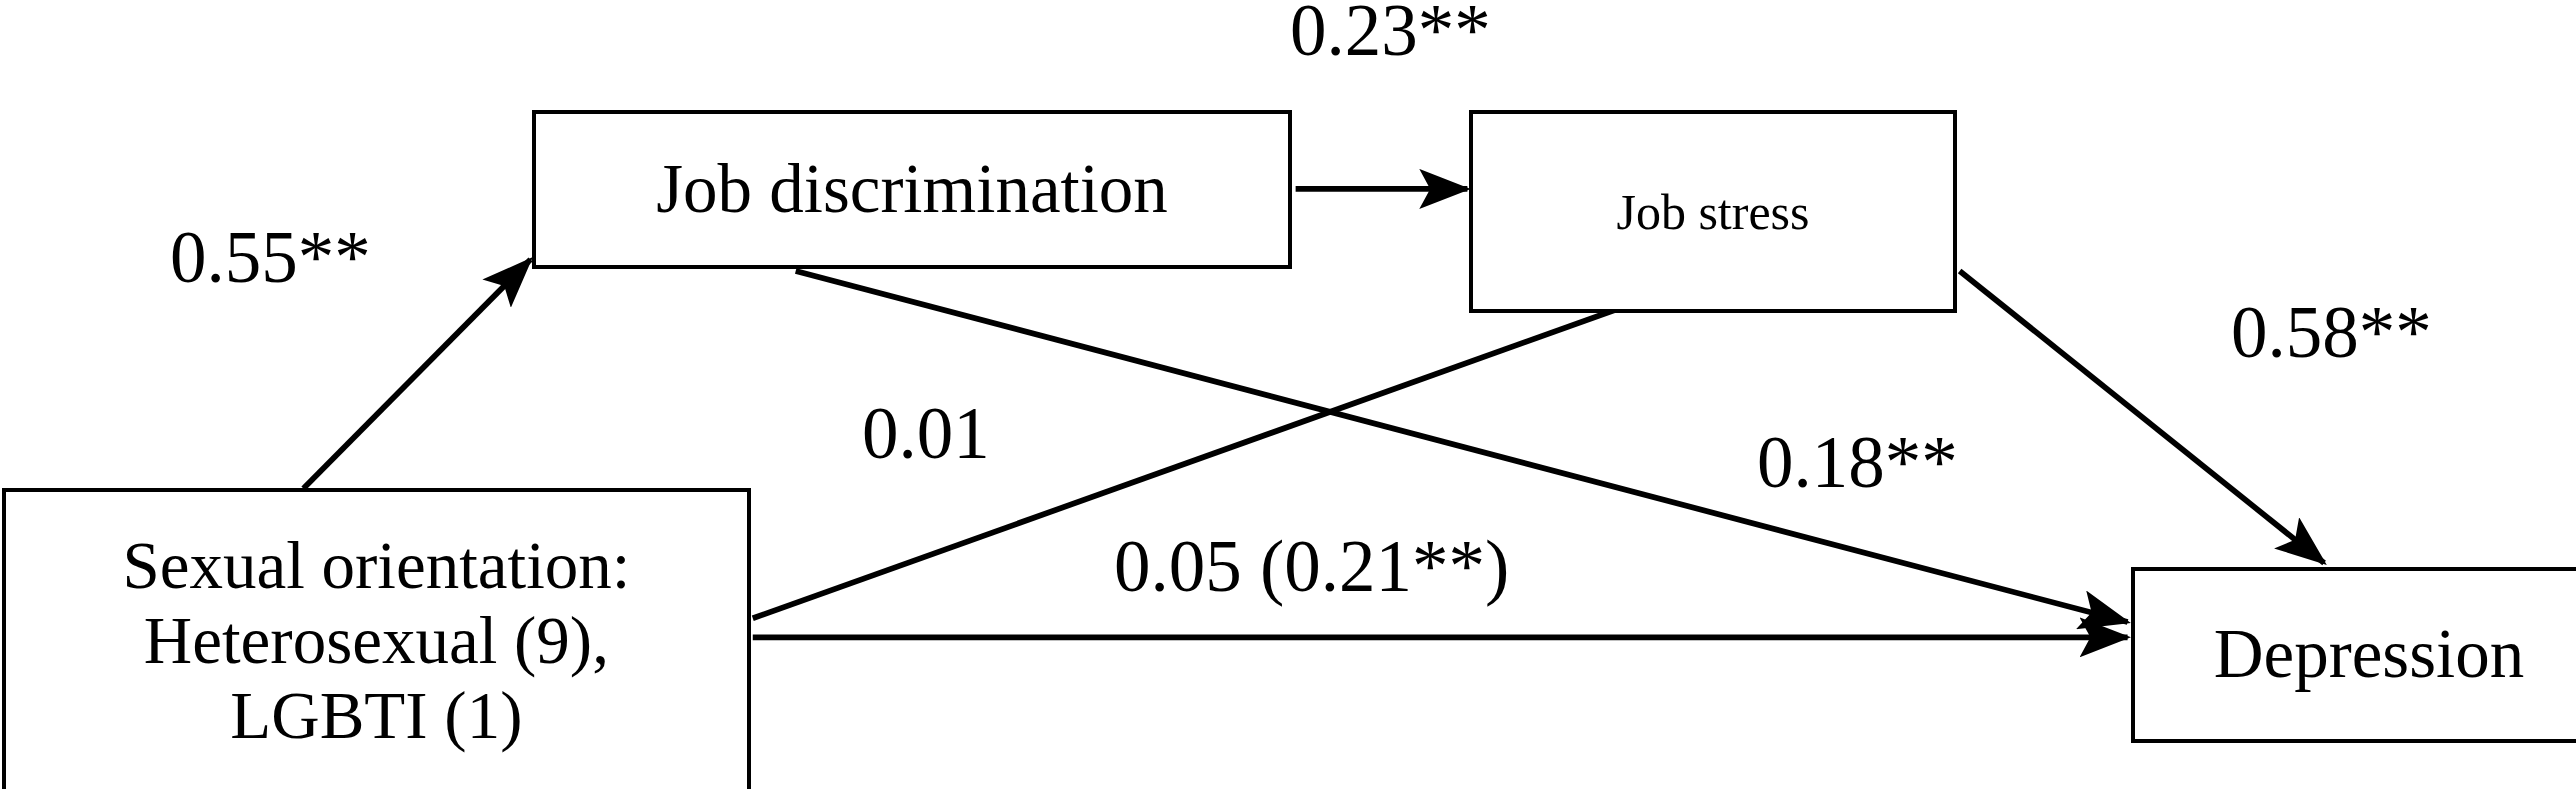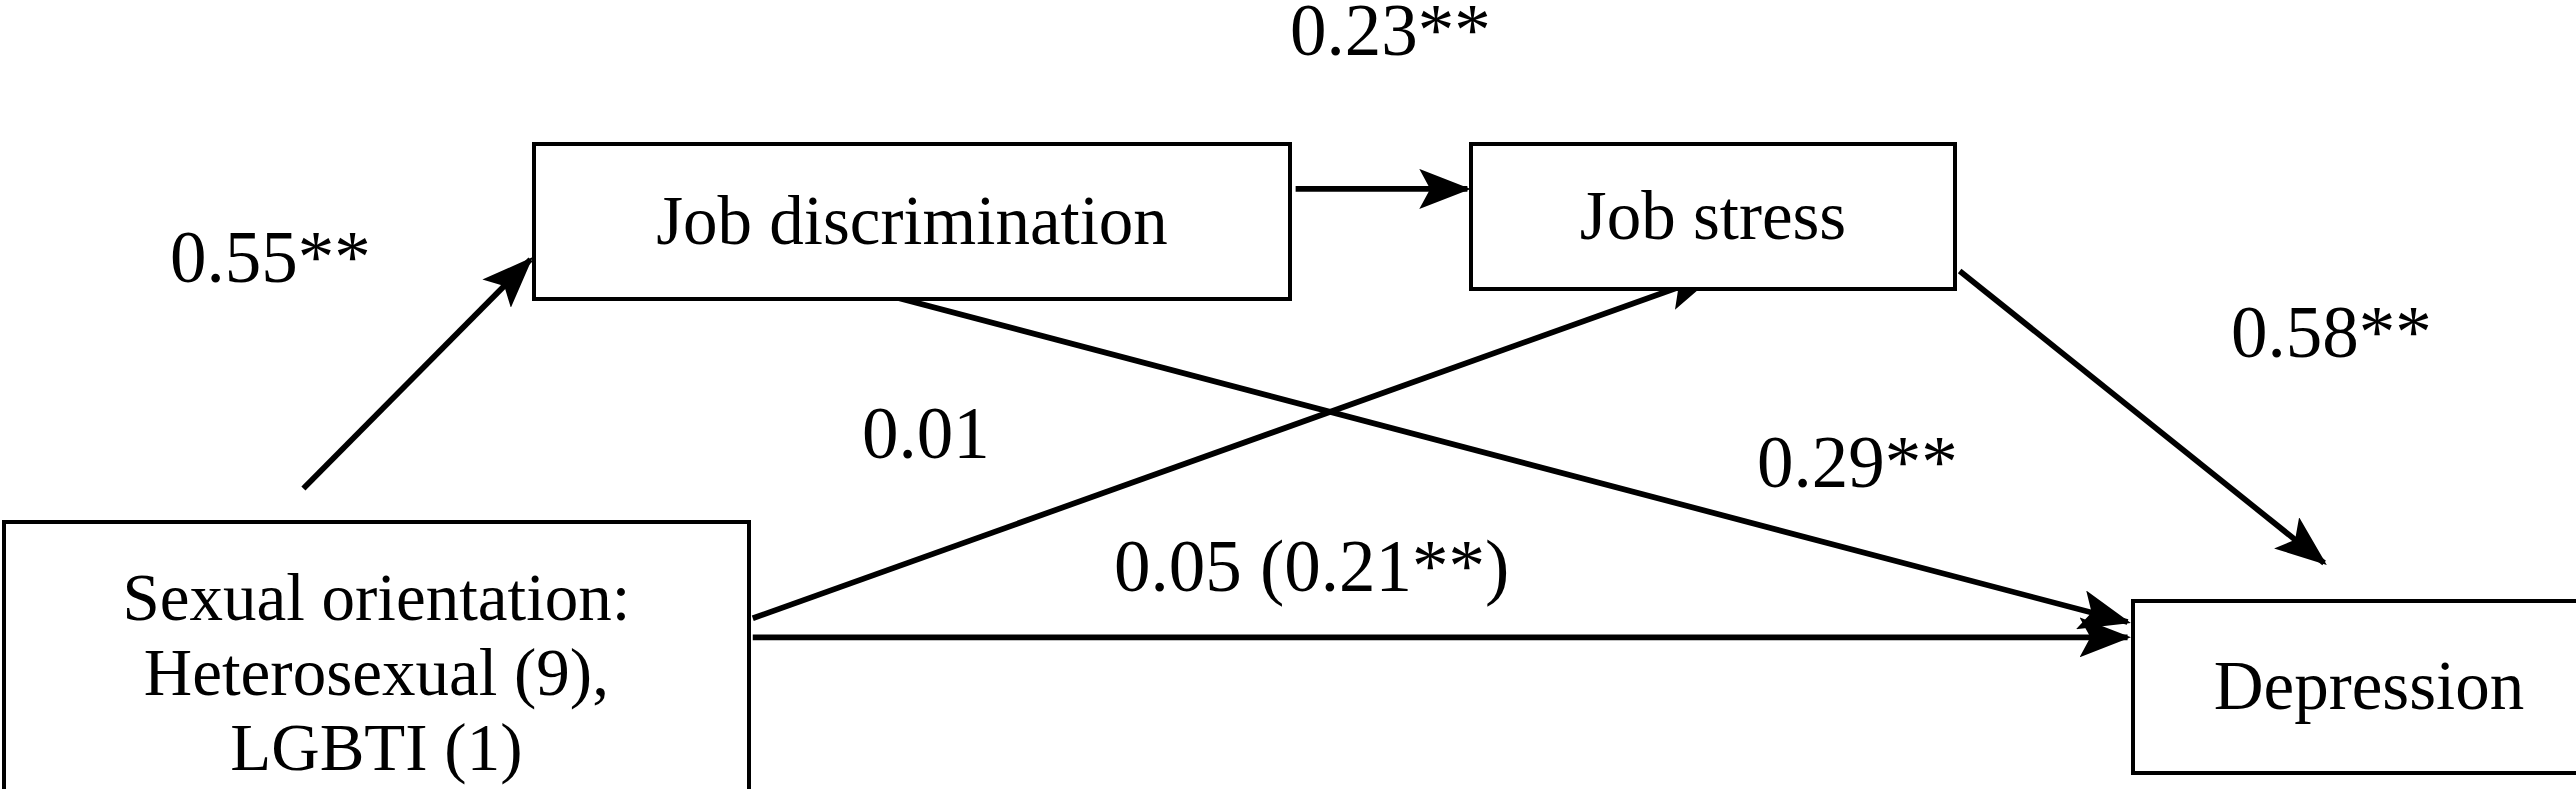--- a/index.html
+++ b/index.html
@@ -26,36 +26,35 @@
     position: absolute;
     box-sizing: border-box;
     border: 4.8px solid #000000;
     background: #ffffff;
     display: flex;
     align-items: center;
     justify-content: center;
     text-align: center;
     color: #000000;
     line-height: 1.12;
-    margin-top: 32px;
   }
   .node-label {
     display: block;
     white-space: pre-line;
     padding: 0 9.5px;
   }
 
   
   #node-job-discrimination {
     left: 532px; top: 110px; width: 760px; height: 159px;
     font-size: 69px;
   }
   #node-job-stress {
-    left: 1469px; top: 110px; width: 488px; height: 149px;
-    font-size: 69px;
+    left: 1469px; top: 110px; width: 488px; height: 203px;
+    font-size: 50px;
   }
   #node-depression {
     left: 2131px; top: 567px; width: 476px; height: 176px;
     font-size: 69px;
   }
   #node-sexual-orientation {
     left: 1.9px; top: 488px; width: 749px; height: 305px;
     font-size: 67px;
   }
 
@@ -118,18 +117,18 @@
   </div>
 
   <div class="edge-label" id="label-so-jd">0.55**</div>
 
   <div class="edge-label" id="label-jd-js">0.23**</div>
 
   <div class="edge-label" id="label-js-dep">0.58**</div>
 
   <div class="edge-label" id="label-so-js">0.01</div>
 
-  <div class="edge-label" id="label-jd-dep">0.29**</div>
+  <div class="edge-label" id="label-jd-dep">0.18**</div>
 
   <div class="edge-label" id="label-so-dep">0.05 (0.21**)</div>
 
 </div>
 
 
 </body></html>

